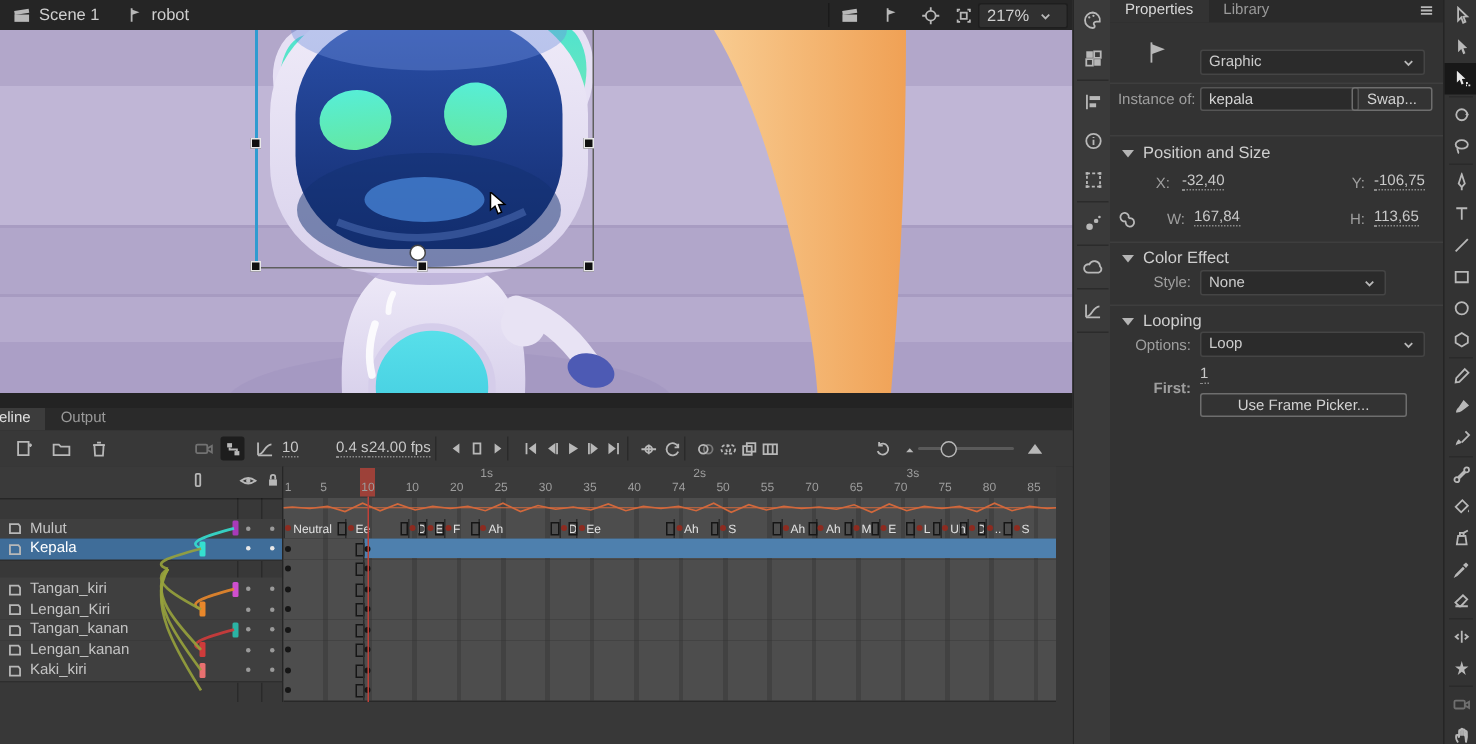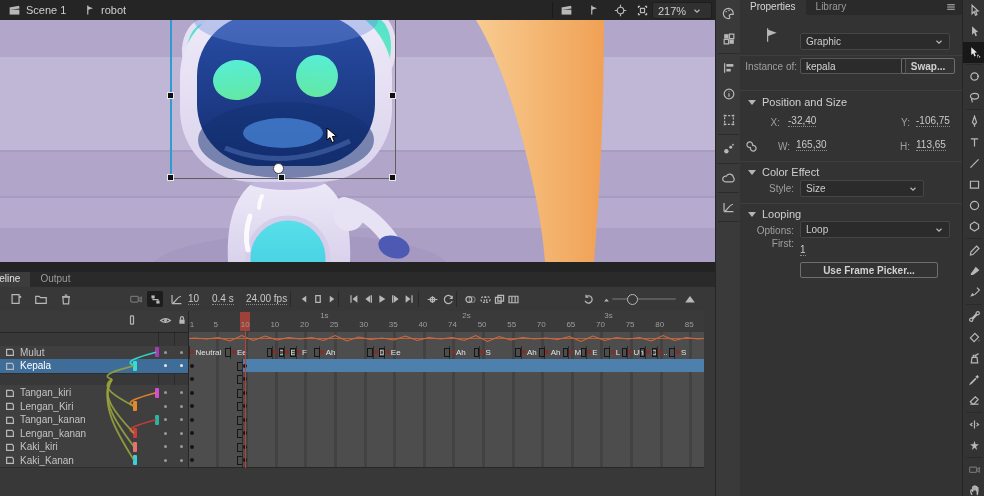--- a/index.html
+++ b/index.html
@@ -28,21 +28,21 @@
   .p-tab{padding:1px 10px 0 10px;font-size:10px;color:#9a9a9a;}
   .p-tab.active{background:#333333;color:#d8d8d8;}
   .p-menu{position:absolute;right:5px;top:1px;}
   .section-div{position:absolute;left:0;width:222px;height:1px;background:#3e3e3e;}
   .sec-head{position:absolute;left:8px;display:flex;align-items:center;gap:6px;color:#cfcfcf;font-size:11px;}
   .tri{width:0;height:0;border-left:4px solid transparent;border-right:4px solid transparent;border-top:5px solid #b5b5b5;}
   .p-label{position:absolute;color:#9f9f9f;font-size:10px;text-align:right;}
   .hot{color:#c9c9c9;border-bottom:1px dotted #8a8a8a;font-size:10px;}
   .select{position:absolute;background:#2b2b2b;border:1px solid #454545;height:15px;display:flex;align-items:center;justify-content:space-between;padding:0 5px;color:#cccccc;font-size:10px;border-radius:2px;}
   .tfield{position:absolute;background:#2b2b2b;border:1px solid #555;height:14px;display:flex;align-items:center;padding:0 5px;color:#d5d5d5;font-size:10px;border-radius:2px;}
-  .btn{position:absolute;border:1px solid #6e6e6e;border-radius:2px;height:14px;display:flex;align-items:center;justify-content:center;color:#d2d2d2;font-size:10px;background:transparent;font-weight:bold;}
+  .btn{position:absolute;border:1px solid #6e6e6e;border-radius:2px;height:14px;display:flex;align-items:center;justify-content:center;color:#d2d2d2;font-size:10px;background:transparent;}
   
   .tools{left:962px;top:0;width:22px;height:496px;background:#333333;border-left:1px solid #252525;}
   .tool{width:22px;height:21px;display:flex;align-items:center;justify-content:center;}
   .tool.active{background:#181818;}
   .tool.dim{opacity:.45;}
   .tool-div{height:1px;background:#2a2a2a;margin:1px 3px;}
   
   .timeline{left:0;top:272px;width:715px;height:224px;background:#383838;}
   .tl-tabs{position:absolute;left:0;top:0;width:715px;height:15px;background:#2a2a2a;display:flex;overflow:hidden;}
   .tl-tab{padding:1px 10px 0 10px;font-size:10px;color:#9a9a9a;white-space:nowrap;}
@@ -329,32 +329,32 @@
     <span class="abs hot" style="left:48px;top:115px;">-32,40</span>
     <div class="p-label" style="left:148px;top:117px;width:22px;">Y:</div>
     <span class="abs hot" style="left:176px;top:115px;">-106,75</span>
     <div class="abs" style="left:4px;top:139px;">
         <svg class="ic" viewBox="0 0 16 16" width="15" height="15" fill="none" stroke="#b8b8b8" stroke-width="1.2">
           <path d="M7 9 A3 3 0 1 1 9 7"></path>
           <path d="M9 7 A3 3 0 1 1 7 9"></path>
         </svg>
       </div>
     <div class="p-label" style="left:28px;top:141px;width:22px;">W:</div>
-    <span class="abs hot" style="left:56px;top:139px;">165,30</span>
+    <span class="abs hot" style="left:56px;top:139px;">167,84</span>
     <div class="p-label" style="left:148px;top:141px;width:22px;">H:</div>
     <span class="abs hot" style="left:176px;top:139px;">113,65</span>
 
     <div class="section-div" style="top:161px;"></div>
     <div class="sec-head" style="top:166px;">
       <span class="tri"></span>
       <span>Color Effect</span>
     </div>
     <div class="p-label" style="left:18px;top:183px;width:36px;">Style:</div>
     <div class="select" style="left:60px;top:180px;width:112px;">
-      <span>Size</span>
+      <span>None</span>
       <span>
           <svg class="ic" viewBox="0 0 16 16" width="10" height="10" fill="none" stroke="#b8b8b8" stroke-width="1.2">
             <path d="M4 6 L8 10 L12 6"></path>
           </svg>
         </span>
     </div>
 
     <div class="section-div" style="top:203px;"></div>
     <div class="sec-head" style="top:208px;">
       <span class="tri"></span>
@@ -362,21 +362,21 @@
     </div>
     <div class="p-label" style="left:10px;top:225px;width:44px;">Options:</div>
     <div class="select" style="left:60px;top:221px;width:138px;">
       <span>Loop</span>
       <span>
           <svg class="ic" viewBox="0 0 16 16" width="10" height="10" fill="none" stroke="#b8b8b8" stroke-width="1.2">
             <path d="M4 6 L8 10 L12 6"></path>
           </svg>
         </span>
     </div>
-    <div class="p-label" style="left:22px;top:238px;width:32px;">First:</div>
+    <div class="p-label" style="left:22px;top:254px;width:32px;font-weight:bold;">First:</div>
     <span class="abs hot" style="left:60px;top:244px;">1</span>
     <div class="btn" style="left:60px;top:262px;width:136px;">Use Frame Picker...</div>
   </div>
 
   <div class="abs tools" id="tools-col">
       <div class="tool">
         <svg class="ic" viewBox="0 0 16 16" width="13" height="13" fill="none" stroke="#b8b8b8" stroke-width="1.2">
           <path d="M5 1.5 L5 12 L7.6 9.4 L9.2 13.8 L11 13 L9.4 8.8 L12.5 8.6 Z"></path>
         </svg>
       </div>
@@ -513,21 +513,21 @@
     </div>
 
   <div class="abs timeline">
     <div class="tl-tabs">
       <div class="tl-tab active">Timeline</div>
       <div class="tl-tab">Output</div>
     </div>
 
     <div class="tl-toolbar" id="tl-toolbar">
       <span class="tb-hot hot" style="left:188px;">10</span>
-      <span class="tb-hot hot" style="left:212px;">0.4 s</span>
+      <span class="tb-hot hot" style="left:224px;">0.4 s</span>
       <span class="tb-hot hot" style="left:246px;">24.00 fps</span>
       <div class="slider-track" style="left:612px;width:64px;"></div>
       <div class="slider-knob" style="left:627px;"></div>
     <div class="tb-i" style="left: 8px;">
           <svg class="ic" viewBox="0 0 16 16" width="14" height="14" fill="none" stroke="#b8b8b8" stroke-width="1.2">
             <rect x="3.5" y="3" width="8" height="10"></rect>
             <path d="M11.5 5.5 H14 M12.8 4.2 V6.8"></path>
           </svg>
         </div>
         <div class="tb-i" style="left: 33px;">
@@ -774,31 +774,20 @@
             <div class="coldot" style="left: 180px;"></div>
           </div>
           <div class="layer-row" style="top: 108px;">
             <span class="l-icon">
               <svg class="ic" viewBox="0 0 16 16" width="12" height="12" fill="none" stroke="#b8b8b8" stroke-width="1.2">
                 <path d="M3.5 4.5 H11 L12.5 6.5 V12.5 H3.5 Z"></path>
               </svg>
             </span>
             <span class="lname">Kaki_kiri</span>
             <div class="marker" style="left: 133px; background: rgb(232, 112, 112);"></div>
-            <div class="coldot" style="left: 164px;"></div>
-            <div class="coldot" style="left: 180px;"></div>
-          </div>
-          <div class="layer-row" style="top: 121.5px;">
-            <span class="l-icon">
-              <svg class="ic" viewBox="0 0 16 16" width="12" height="12" fill="none" stroke="#b8b8b8" stroke-width="1.2">
-                <path d="M3.5 4.5 H11 L12.5 6.5 V12.5 H3.5 Z"></path>
-              </svg>
-            </span>
-            <span class="lname">Kaki_Kanan</span>
-            <div class="marker" style="left: 133px; background: rgb(56, 207, 224);"></div>
             <div class="coldot" style="left: 164px;"></div>
             <div class="coldot" style="left: 180px;"></div>
           </div>
           <svg width="188" height="136" style="position: absolute; left: 0px; top: 0px; pointer-events: none;">
             <path d="M135,33.75 C121,29.7 141,24.3 156,20.25" stroke="#35dfd0" stroke-width="1.8" fill="none" opacity="0.9"></path>
             <path d="M112,47.25 C98,43.2 119,37.8 134,33.75" stroke="#97a23c" stroke-width="1.8" fill="none" opacity="0.9"></path>
             <path d="M135,74.25 C121,70.2 141,64.8 156,60.75" stroke="#e8872b" stroke-width="1.8" fill="none" opacity="0.9"></path>
             <path d="M112,47.25 C98,55.35 119,66.15 134,74.25" stroke="#97a23c" stroke-width="1.8" fill="none" opacity="0.9"></path>
             <path d="M135,101.25 C121,97.2 141,91.8 156,87.75" stroke="#cf3b3b" stroke-width="1.8" fill="none" opacity="0.9"></path>
             <path d="M112,47.25 C98,63.45 119,85.05 134,101.25" stroke="#97a23c" stroke-width="1.8" fill="none" opacity="0.9"></path>

